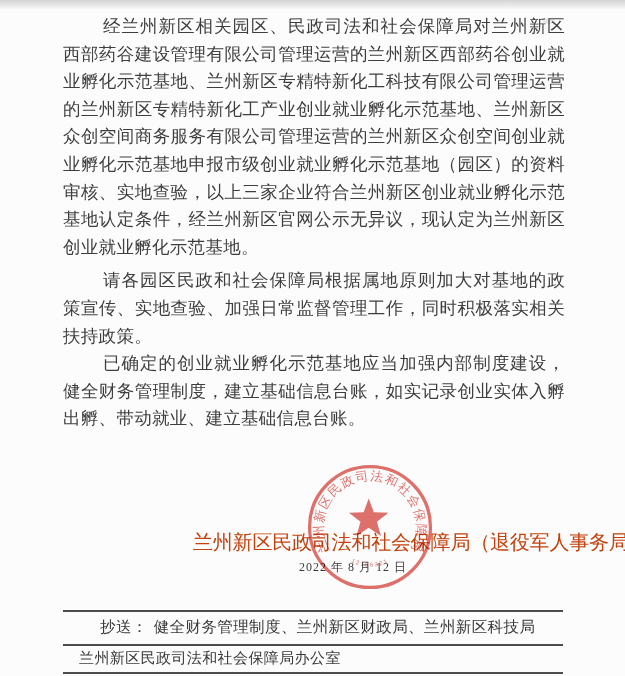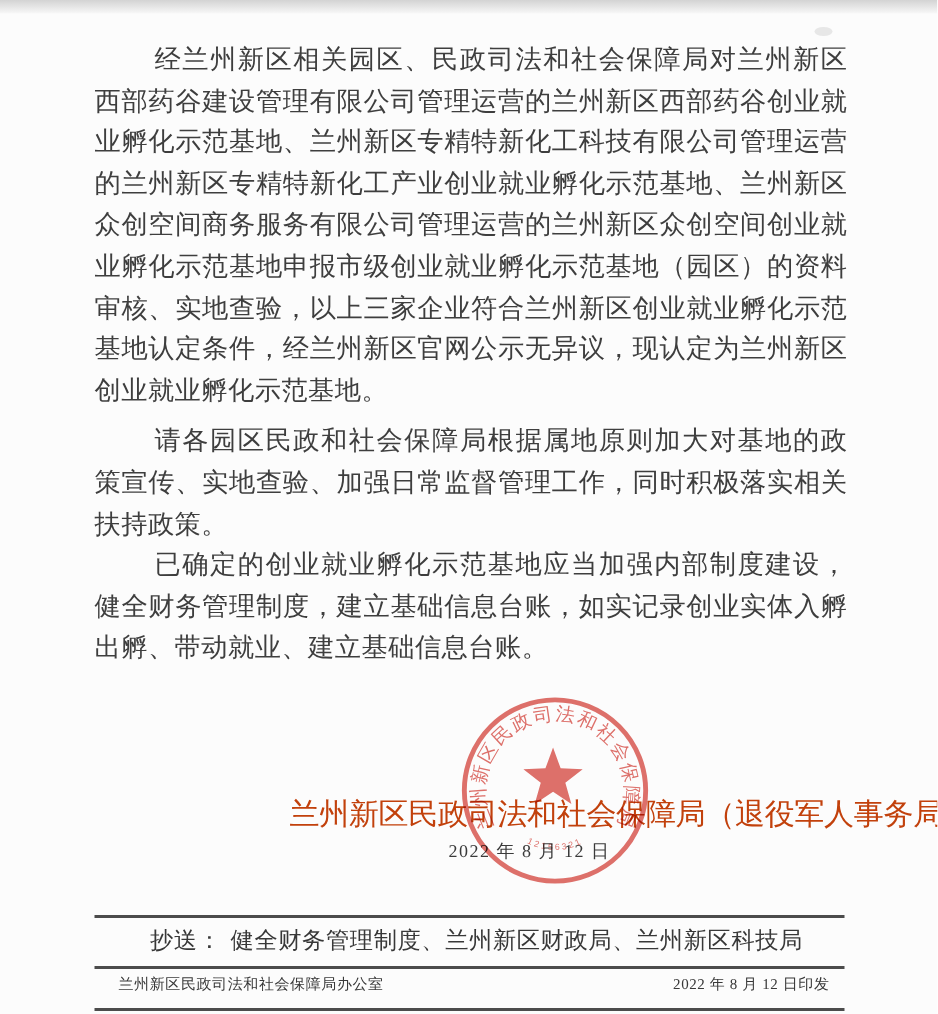--- a/index.html
+++ b/index.html
@@ -14,24 +14,25 @@
   .top-strip{
     position:absolute;top:0;left:0;right:0;height:9px;
     background:linear-gradient(#cccccc,#f7f7f7);
     opacity:.85;
   }
   .corner-speck{
     position:absolute;left:543px;top:18px;width:12px;height:6px;
     background:#d9d9d9;border-radius:50%;opacity:.6;
   }
   .body-text{
-    position:absolute;left:63px;top:26px;width:502px;
+    position:absolute;left:63px;top:14px;width:502px;
     font-size:17.5px;line-height:27.6px;
     letter-spacing:.3px;
     text-align:justify;
+    font-family:Liberation Mono, monospace;
   }
   .body-text p{margin:0;text-indent:40px;}
   .body-text p.p2{margin-top:6px;}
   .sig-org{
     position:absolute;left:193px;top:529px;
     font-size:20px;letter-spacing:-.2px;white-space:nowrap;
     color:#c2410c;
   }
   .sig-date{
     position:absolute;left:299px;top:559px;
@@ -55,21 +56,21 @@
     position:absolute;left:63px;top:617px;width:500px;
     font-size:15.5px;letter-spacing:.4px;color:#383838;
     padding-left:0;box-sizing:border-box;
     white-space:nowrap;
   }
   .cc-row .cc-label{margin-left:37px;}
   .cc-row .cc-list{margin-left:6px;}
   .office-row{
     position:absolute;left:63px;top:649px;width:500px;
     display:flex;justify-content:space-between;align-items:center;
-    font-size:10px;letter-spacing:.4px;color:#383838;
+    font-size:15px;letter-spacing:.4px;color:#383838;
     box-sizing:border-box;padding-left:16px;padding-right:10px;
     white-space:nowrap;
   }
 </style>
 </head>
 <body>
 
 <div class="page">
 
   <div class="top-strip"></div>
@@ -100,18 +101,17 @@
   <div class="rule rule-1"></div>
 
   <div class="cc-row">
     <span class="cc-label">抄送：</span><span class="cc-list">健全财务管理制度、兰州新区财政局、兰州新区科技局</span>
   </div>
 
   <div class="rule rule-2"></div>
 
   <div class="office-row">
     <span>兰州新区民政司法和社会保障局办公室</span>
-    <span>2022 年 8 月 12 日印发</span>
   </div>
 
   <div class="rule rule-3"></div>
 
 </div>
 
 </body></html>

